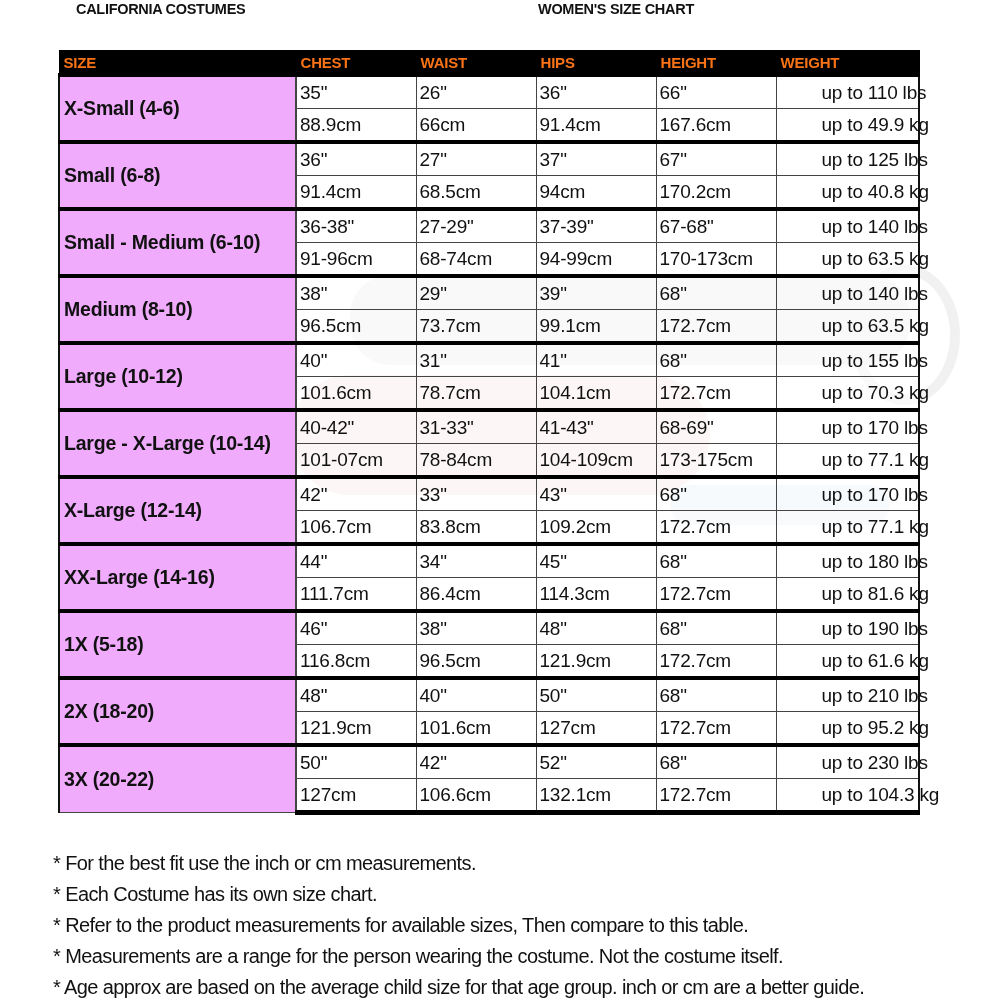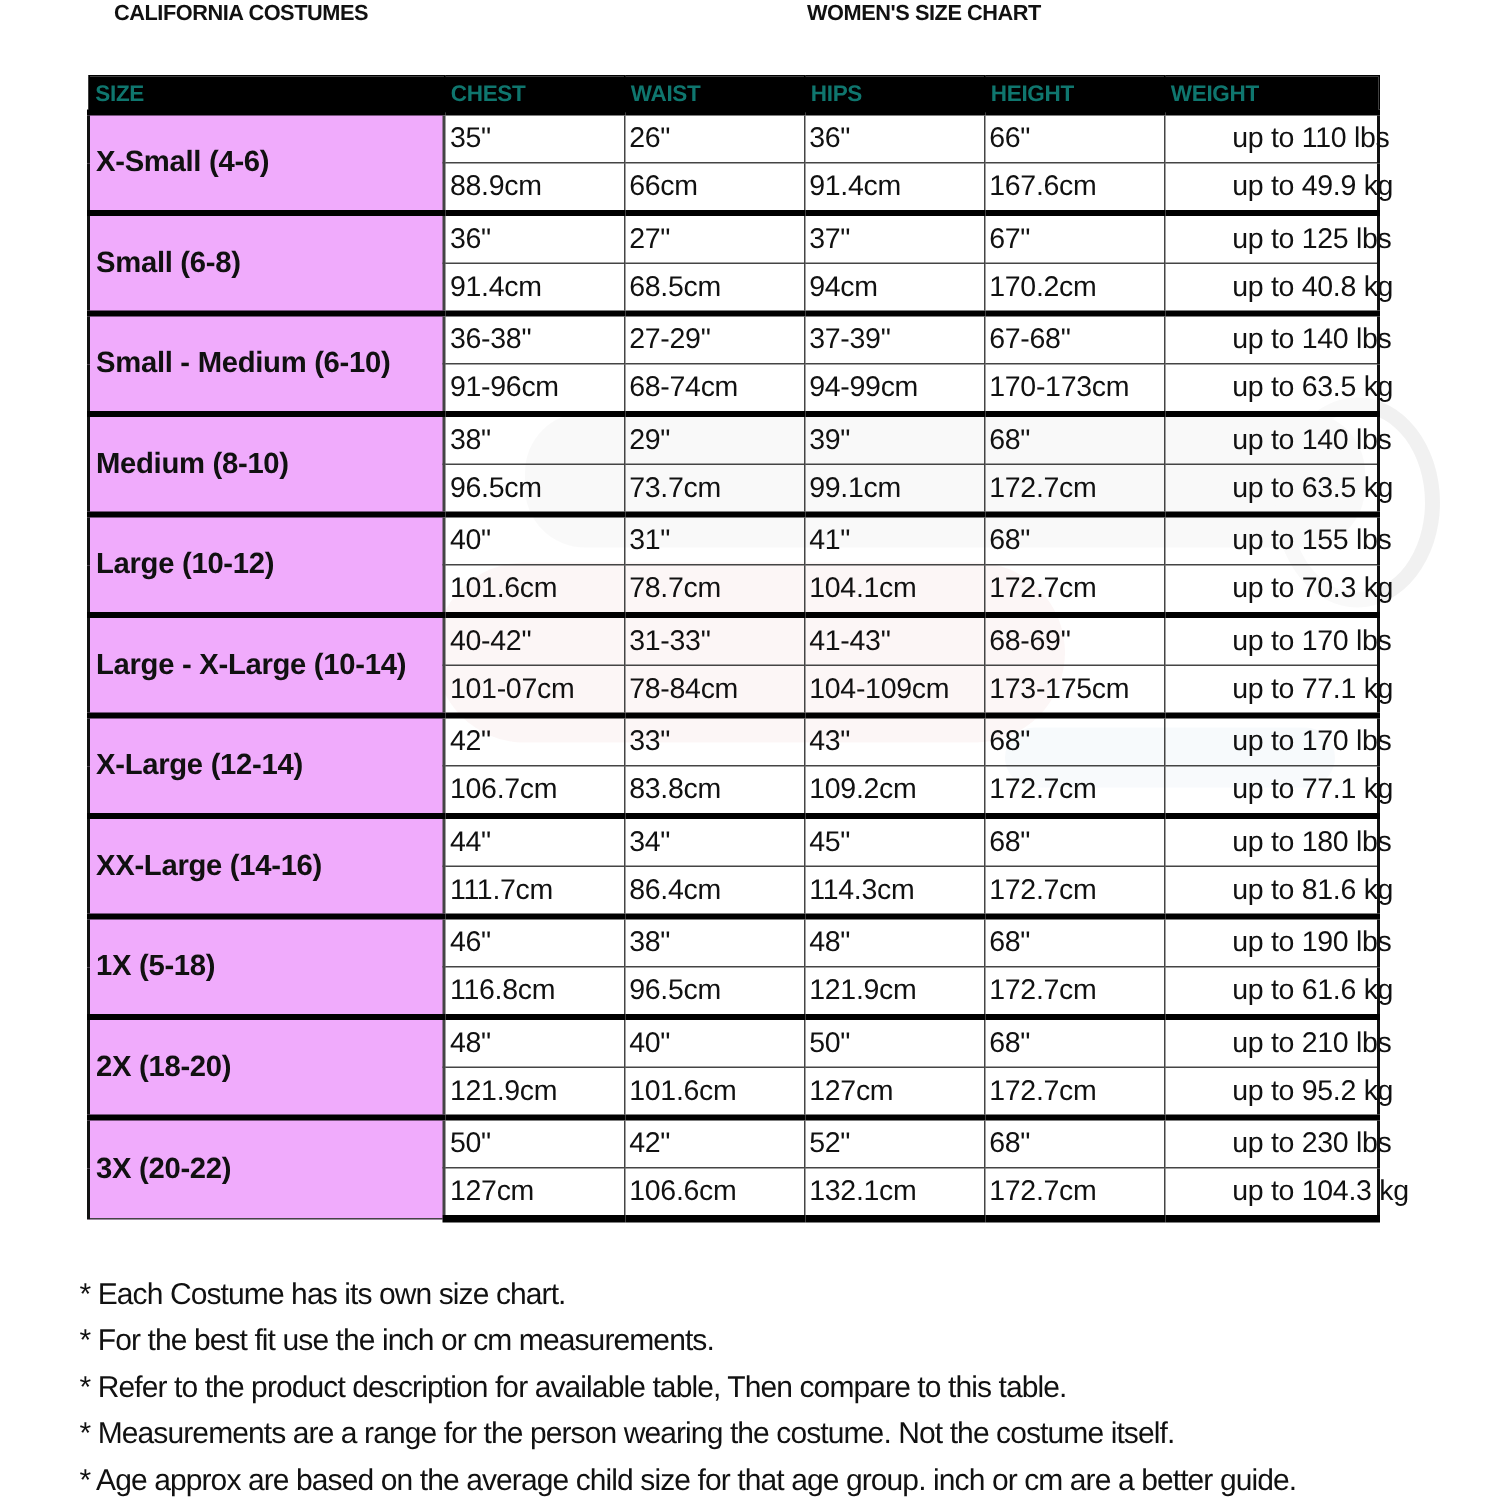--- a/index.html
+++ b/index.html
@@ -26,21 +26,21 @@
     table.size-table {
       position: absolute; left: 58px; top: 50px; width: 860px;
       border-collapse: collapse; table-layout: fixed; z-index: 1;
       font-size: 19px;
     }
     table.size-table col.c-size { width: 237px; }
     table.size-table col.c-val { width: 120px; }
     table.size-table col.c-weight { width: 143px; }
 
     thead th {
-      background: #000; color: #0f766e; font-weight: bold; text-align: left;
+      background: #000; color: #f97316; font-weight: bold; text-align: left;
       font-size: 15px; height: 22px; padding: 0 4px; letter-spacing: -0.2px;
       border: 1px solid #000;
     }
     tbody td {
       height: 31px; padding: 0 3px; border: 1px solid #444;
       white-space: nowrap; background: rgba(255,255,255,0.55);
       line-height: 31px; letter-spacing: -0.2px;
     }
     tbody td.size-cell {
       background: #f0abfc; font-weight: bold; font-size: 19.5px;
@@ -252,18 +252,18 @@
         <td>127cm</td>
         <td>106.6cm</td>
         <td>132.1cm</td>
         <td>172.7cm</td>
         <td>up to 104.3 kg</td>
       </tr>
     </tbody>
 </table>
 
 <div class="notes" id="notes">
+    <div>* For the best fit use the inch or cm measurements.</div>
     <div>* Each Costume has its own size chart.</div>
-    <div>* For the best fit use the inch or cm measurements.</div>
-    <div>* Refer to the product description for available table, Then compare to this table.</div>
+    <div>* Refer to the product measurements for available sizes, Then compare to this table.</div>
     <div>* Measurements are a range for the person wearing the costume. Not the costume itself.</div>
     <div>* Age approx are based on the average child size for that age group. inch or cm are a better guide.</div>
   </div>
 
 </body></html>

